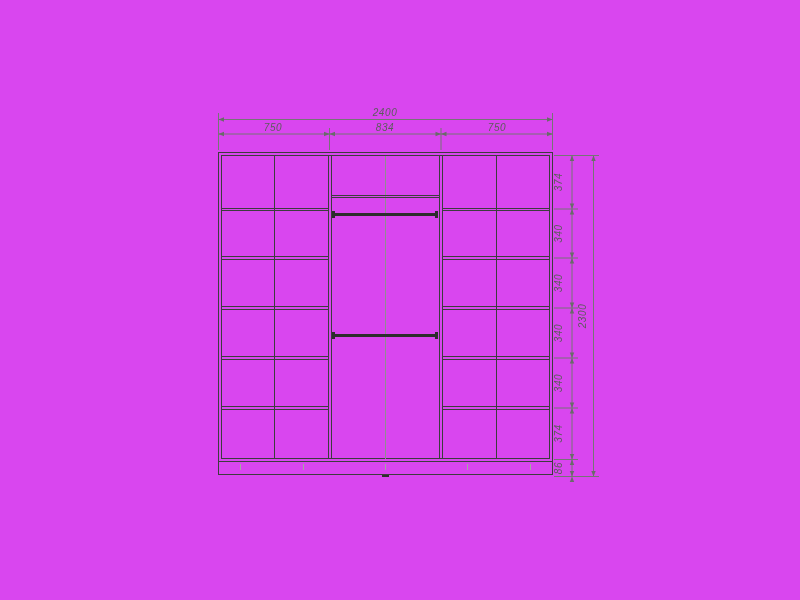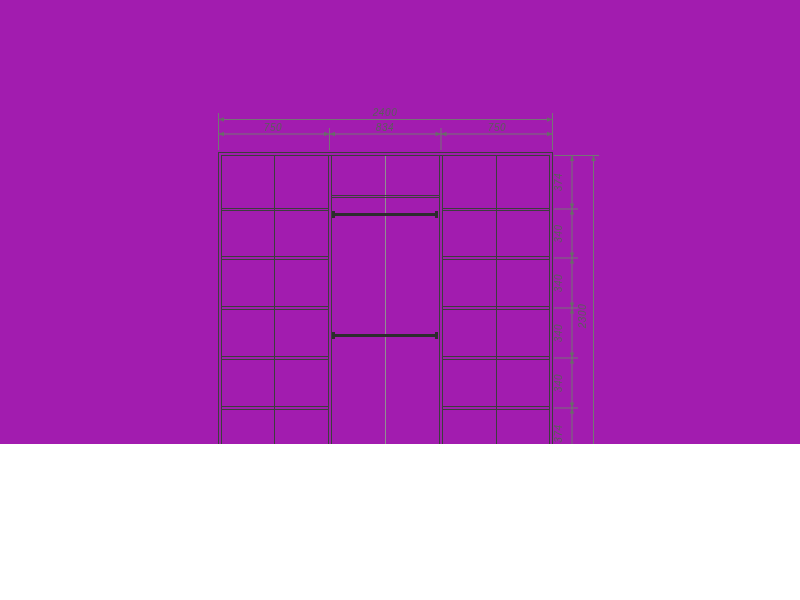--- a/index.html
+++ b/index.html
@@ -1,20 +1,20 @@
 <!DOCTYPE html>
 <html><head>
 <meta charset="utf-8">
 <style>
   html, body { margin: 0; padding: 0; background: #ffffff; }
   .canvas {
     position: relative;
     width: 800px;
-    height: 444px;
-    background: #a21caf;
+    height: 600px;
+    background: #d946ef;
     overflow: hidden;
     font-family: "Liberation Sans", sans-serif;
   }
   svg { position: absolute; left: 0; top: 0; }
   .cl  { stroke: #3d3d3d; stroke-width: 1; }   
   .cl-lt { stroke: #8f8f8f; stroke-width: 1; } 
   .dl  { stroke: #757575; stroke-width: 1; }   
   .tick { stroke: #a5a5a5; stroke-width: 1; }
   .dim-text {
     font-family: "Liberation Sans", sans-serif;

